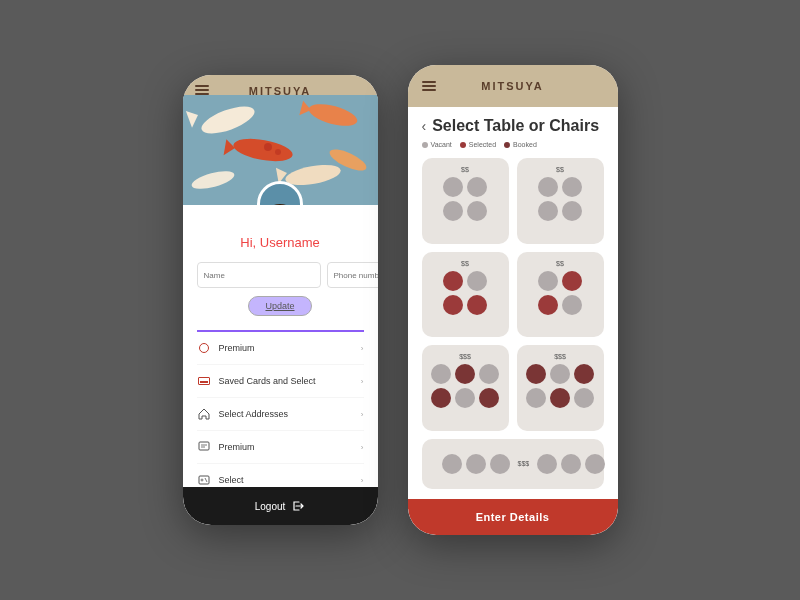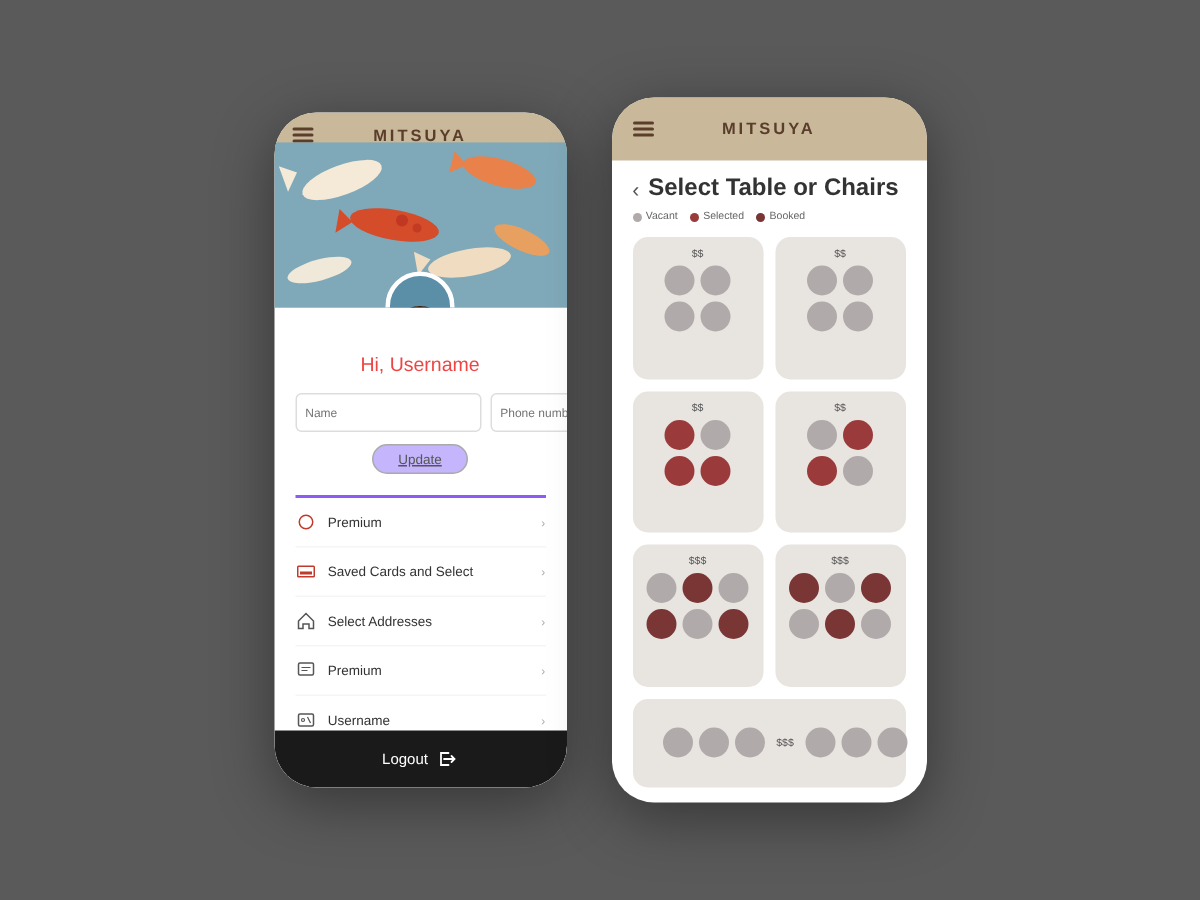--- a/index.html
+++ b/index.html
@@ -485,21 +485,21 @@
       </div>
 
       <div class="menu-item">
         <div class="menu-icon">
           <svg width="12" height="12" viewBox="0 0 12 12" fill="none" xmlns="http://www.w3.org/2000/svg">
             <rect x="1" y="2" width="10" height="8" rx="1" stroke="#555" stroke-width="1" fill="none"></rect>
             <circle cx="4" cy="6" r="1" stroke="#555" stroke-width="0.8" fill="none"></circle>
             <line x1="7" y1="4" x2="9" y2="8" stroke="#555" stroke-width="0.8"></line>
           </svg>
         </div>
-        <span class="menu-label">Username</span>
+        <span class="menu-label">Select</span>
         <span class="menu-arrow">›</span>
       </div>
     </div>
 
     <div class="logout-bar" style="width:100%; margin-top:auto; border-radius: 0 0 28px 28px; position:absolute; bottom:0; left:0; right:0;">
       <span class="logout-text">Logout</span>
       <svg width="14" height="14" viewBox="0 0 14 14" fill="none" xmlns="http://www.w3.org/2000/svg">
         <path d="M5 7H12M10 5L12 7L10 9" stroke="#fff" stroke-width="1.2" stroke-linecap="round"></path>
         <path d="M8 3H3V11H8" stroke="#fff" stroke-width="1.2" stroke-linecap="round"></path>
       </svg>
@@ -616,13 +616,14 @@
         <div class="chairs-layout chairs-3col">
           <div class="chair"></div>
           <div class="chair"></div>
           <div class="chair"></div>
         </div>
       </div>
 
     </div>
   </div>
 
+  <div class="enter-details-btn">Enter Details</div>
 </div>
 
 </body></html>

